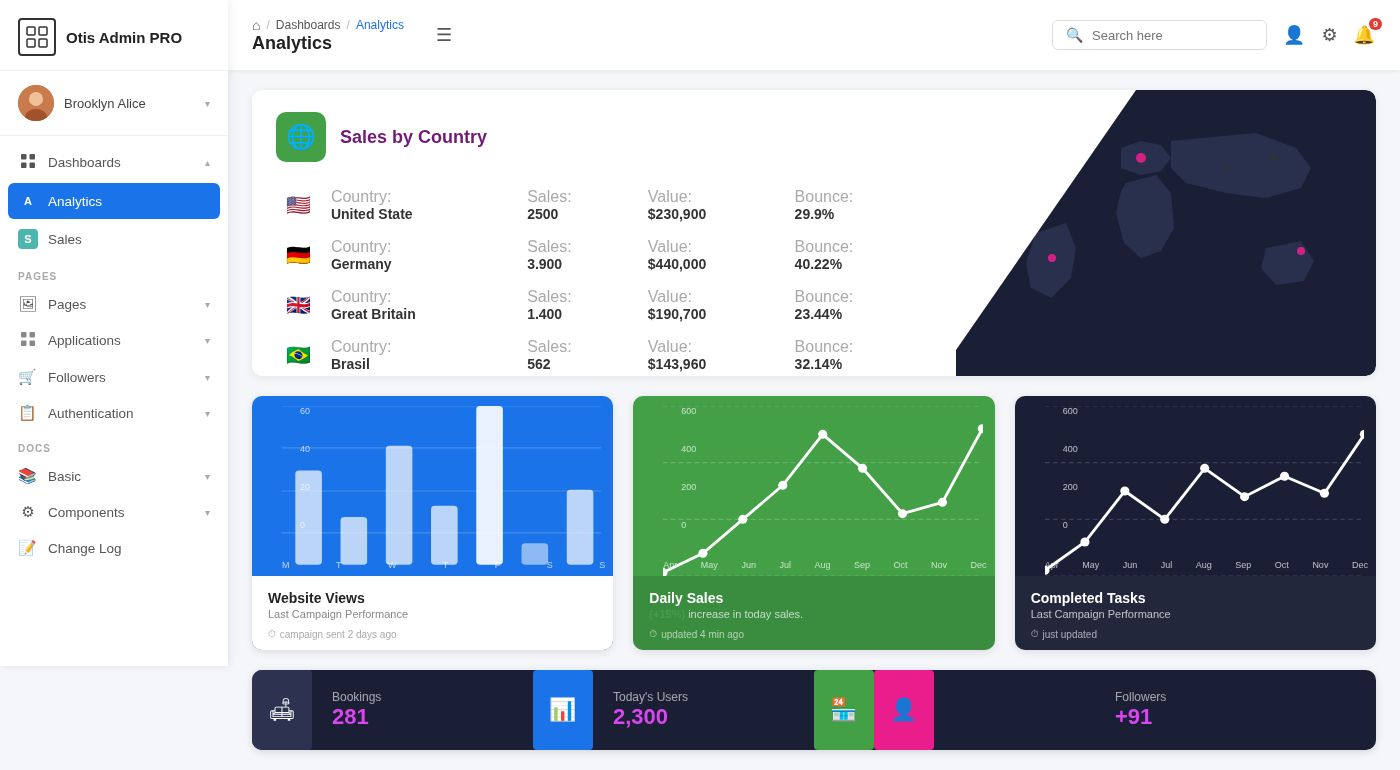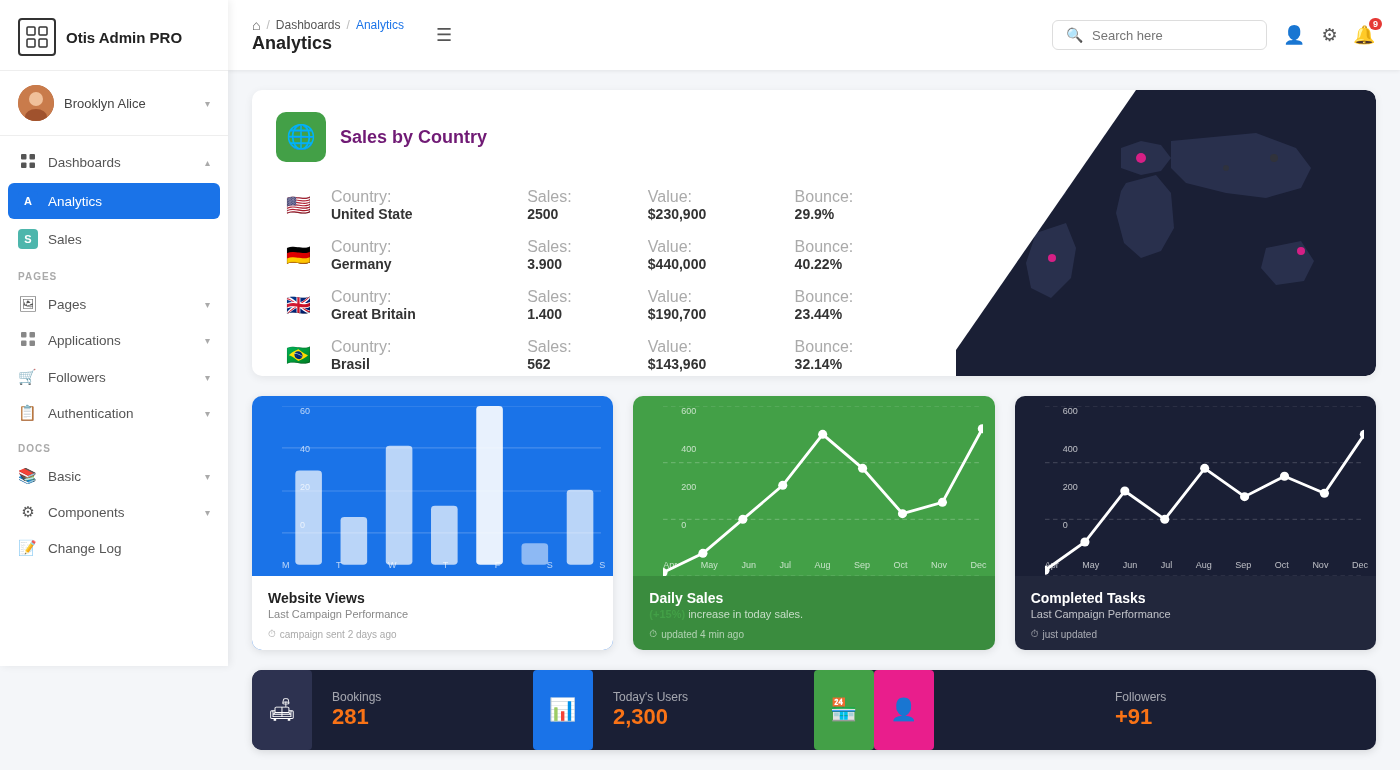--- a/index.html
+++ b/index.html
@@ -256,21 +256,21 @@
     .stat-icon-wrap.dark-gray { background: #2d3250; }
     .stat-icon-wrap.blue { background: #1a73e8; }
     .stat-icon-wrap.green { background: #43a047; }
     .stat-icon-wrap.pink { background: #e91e8c; }
 
     .stat-info {
       padding: 0 20px;
       display: flex; flex-direction: column; justify-content: center;
     }
     .stat-label { font-size: 12px; color: rgba(255,255,255,0.6); }
-    .stat-value { font-size: 22px; font-weight: 700; color: #f97316; }
+    .stat-value { font-size: 22px; font-weight: 700; color: #d946ef; }
 
     
     svg.bar-chart, svg.line-chart { width: 100%; height: 100%; }
   </style>
 </head>
 <body>
 
 <aside class="sidebar">
   <div class="sidebar-logo">
     <div class="logo-icon">

